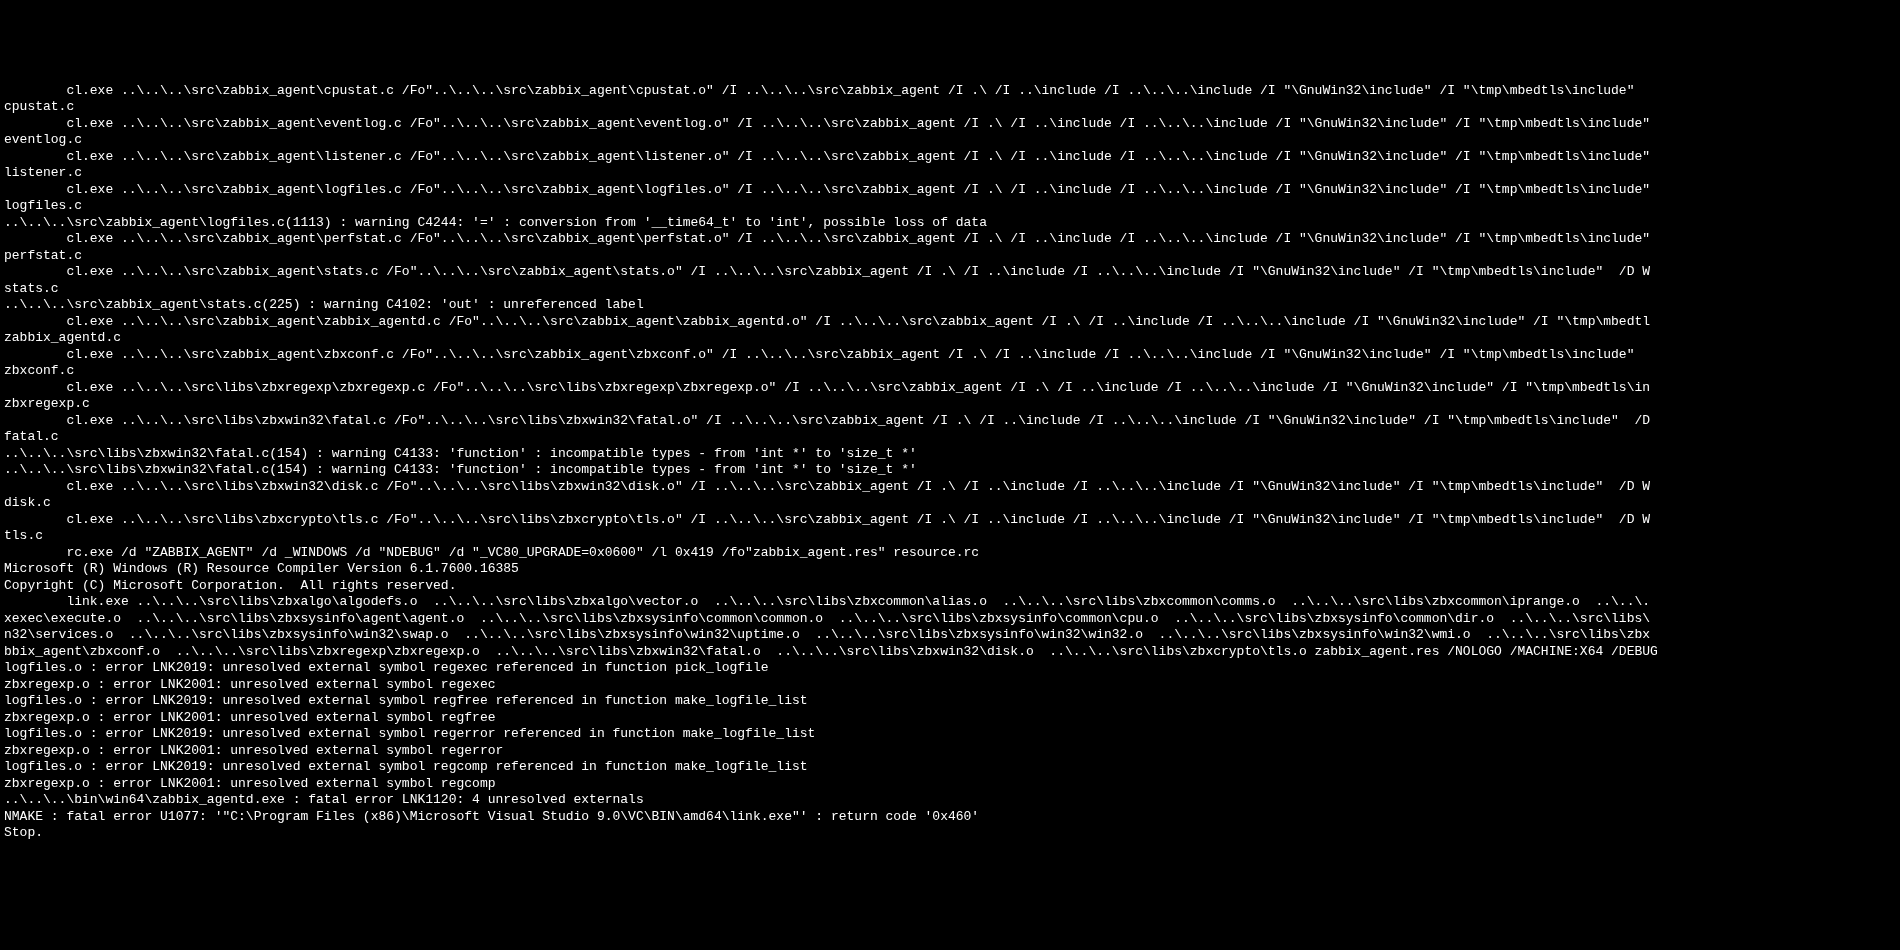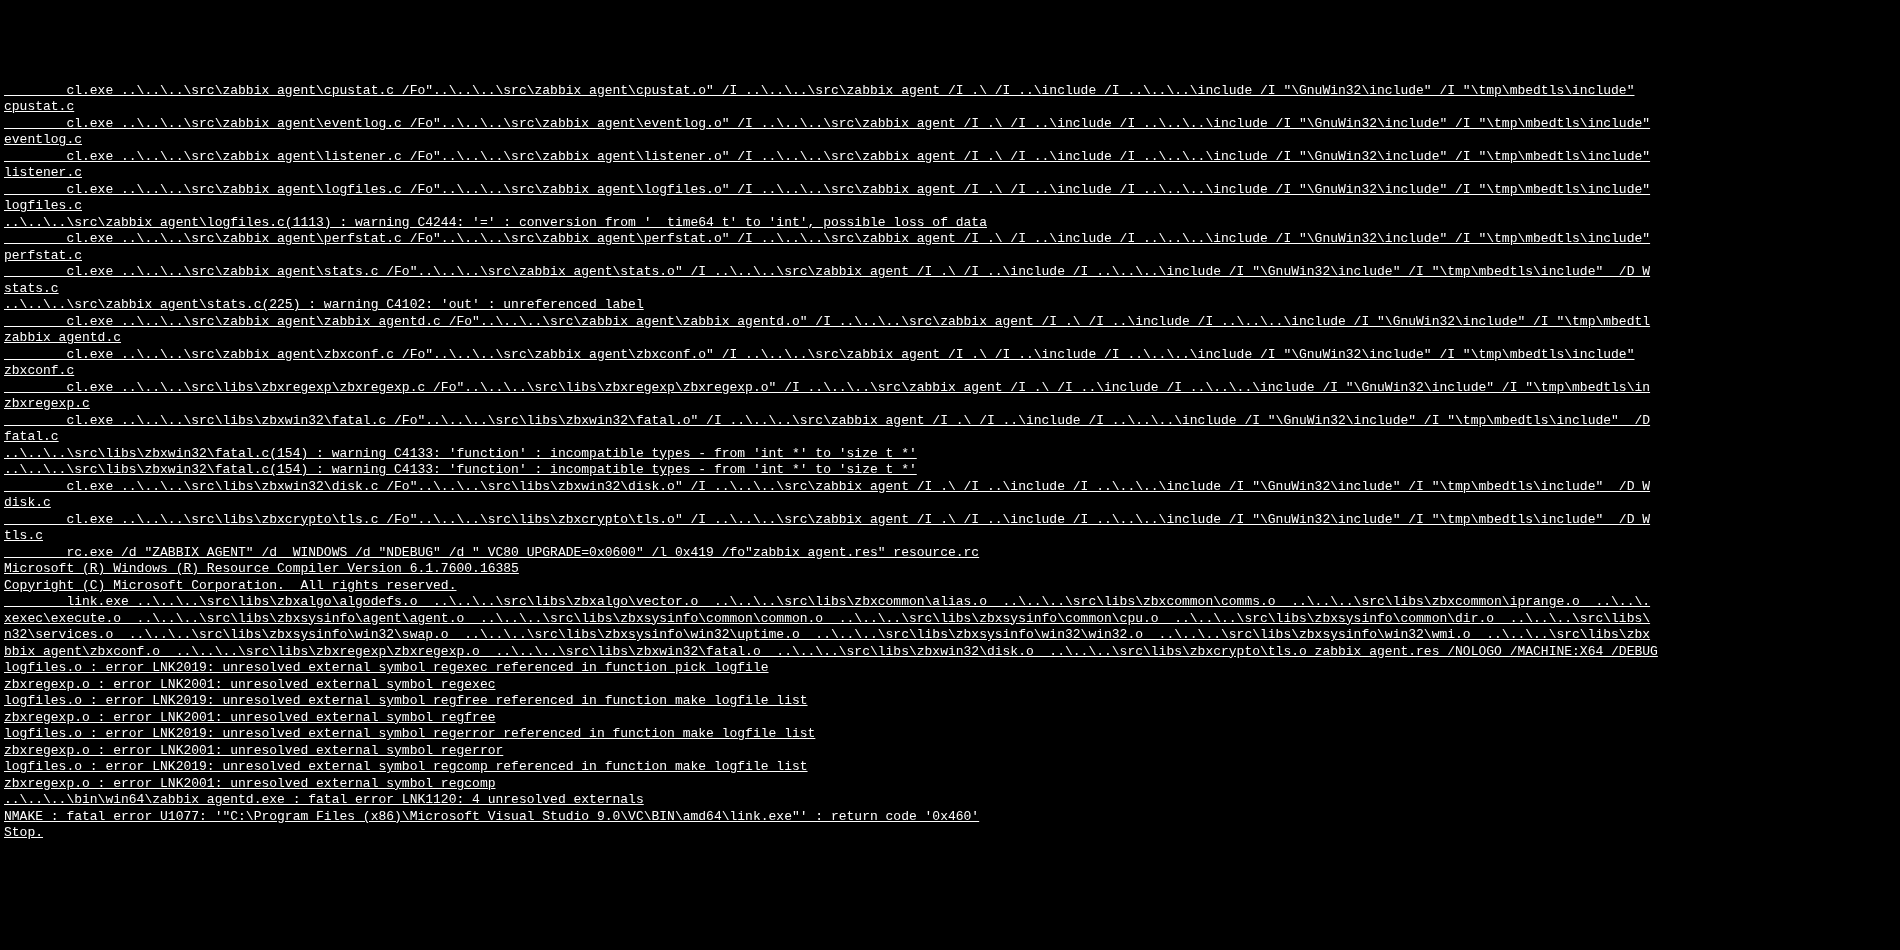--- a/index.html
+++ b/index.html
@@ -11,21 +11,21 @@
     font-size: 13px;
     line-height: 16.5px;
     width: 1900px;
     height: 950px;
     overflow: hidden;
     white-space: pre;
   }
   #terminal {
     padding: 0 4px;
   }
-  .line { display: block; text-decoration: underline; }
+  .line { display: block; }
 </style>
 </head>
 <body>
 
 
 
 <div id="terminal"><span class="line">        cl.exe ..\..\..\src\zabbix_agent\cpustat.c /Fo"..\..\..\src\zabbix_agent\cpustat.o" /I ..\..\..\src\zabbix_agent /I .\ /I ..\include /I ..\..\..\include /I "\GnuWin32\include" /I "\tmp\mbedtls\include"</span><span class="line">cpustat.c</span><span class="line">        cl.exe ..\..\..\src\zabbix_agent\eventlog.c /Fo"..\..\..\src\zabbix_agent\eventlog.o" /I ..\..\..\src\zabbix_agent /I .\ /I ..\include /I ..\..\..\include /I "\GnuWin32\include" /I "\tmp\mbedtls\include"</span><span class="line">eventlog.c</span><span class="line">        cl.exe ..\..\..\src\zabbix_agent\listener.c /Fo"..\..\..\src\zabbix_agent\listener.o" /I ..\..\..\src\zabbix_agent /I .\ /I ..\include /I ..\..\..\include /I "\GnuWin32\include" /I "\tmp\mbedtls\include"</span><span class="line">listener.c</span><span class="line">        cl.exe ..\..\..\src\zabbix_agent\logfiles.c /Fo"..\..\..\src\zabbix_agent\logfiles.o" /I ..\..\..\src\zabbix_agent /I .\ /I ..\include /I ..\..\..\include /I "\GnuWin32\include" /I "\tmp\mbedtls\include"</span><span class="line">logfiles.c</span><span class="line">..\..\..\src\zabbix_agent\logfiles.c(1113) : warning C4244: '=' : conversion from '__time64_t' to 'int', possible loss of data</span><span class="line">        cl.exe ..\..\..\src\zabbix_agent\perfstat.c /Fo"..\..\..\src\zabbix_agent\perfstat.o" /I ..\..\..\src\zabbix_agent /I .\ /I ..\include /I ..\..\..\include /I "\GnuWin32\include" /I "\tmp\mbedtls\include"</span><span class="line">perfstat.c</span><span class="line">        cl.exe ..\..\..\src\zabbix_agent\stats.c /Fo"..\..\..\src\zabbix_agent\stats.o" /I ..\..\..\src\zabbix_agent /I .\ /I ..\include /I ..\..\..\include /I "\GnuWin32\include" /I "\tmp\mbedtls\include"  /D W</span><span class="line">stats.c</span><span class="line">..\..\..\src\zabbix_agent\stats.c(225) : warning C4102: 'out' : unreferenced label</span><span class="line">        cl.exe ..\..\..\src\zabbix_agent\zabbix_agentd.c /Fo"..\..\..\src\zabbix_agent\zabbix_agentd.o" /I ..\..\..\src\zabbix_agent /I .\ /I ..\include /I ..\..\..\include /I "\GnuWin32\include" /I "\tmp\mbedtl</span><span class="line">zabbix_agentd.c</span><span class="line">        cl.exe ..\..\..\src\zabbix_agent\zbxconf.c /Fo"..\..\..\src\zabbix_agent\zbxconf.o" /I ..\..\..\src\zabbix_agent /I .\ /I ..\include /I ..\..\..\include /I "\GnuWin32\include" /I "\tmp\mbedtls\include"</span><span class="line">zbxconf.c</span><span class="line">        cl.exe ..\..\..\src\libs\zbxregexp\zbxregexp.c /Fo"..\..\..\src\libs\zbxregexp\zbxregexp.o" /I ..\..\..\src\zabbix_agent /I .\ /I ..\include /I ..\..\..\include /I "\GnuWin32\include" /I "\tmp\mbedtls\in</span><span class="line">zbxregexp.c</span><span class="line">        cl.exe ..\..\..\src\libs\zbxwin32\fatal.c /Fo"..\..\..\src\libs\zbxwin32\fatal.o" /I ..\..\..\src\zabbix_agent /I .\ /I ..\include /I ..\..\..\include /I "\GnuWin32\include" /I "\tmp\mbedtls\include"  /D</span><span class="line">fatal.c</span><span class="line">..\..\..\src\libs\zbxwin32\fatal.c(154) : warning C4133: 'function' : incompatible types - from 'int *' to 'size_t *'</span><span class="line">..\..\..\src\libs\zbxwin32\fatal.c(154) : warning C4133: 'function' : incompatible types - from 'int *' to 'size_t *'</span><span class="line">        cl.exe ..\..\..\src\libs\zbxwin32\disk.c /Fo"..\..\..\src\libs\zbxwin32\disk.o" /I ..\..\..\src\zabbix_agent /I .\ /I ..\include /I ..\..\..\include /I "\GnuWin32\include" /I "\tmp\mbedtls\include"  /D W</span><span class="line">disk.c</span><span class="line">        cl.exe ..\..\..\src\libs\zbxcrypto\tls.c /Fo"..\..\..\src\libs\zbxcrypto\tls.o" /I ..\..\..\src\zabbix_agent /I .\ /I ..\include /I ..\..\..\include /I "\GnuWin32\include" /I "\tmp\mbedtls\include"  /D W</span><span class="line">tls.c</span><span class="line">        rc.exe /d "ZABBIX_AGENT" /d _WINDOWS /d "NDEBUG" /d "_VC80_UPGRADE=0x0600" /l 0x419 /fo"zabbix_agent.res" resource.rc</span><span class="line">Microsoft (R) Windows (R) Resource Compiler Version 6.1.7600.16385</span><span class="line">Copyright (C) Microsoft Corporation.  All rights reserved.</span><span class="line"></span><span class="line"></span><span class="line">        link.exe ..\..\..\src\libs\zbxalgo\algodefs.o  ..\..\..\src\libs\zbxalgo\vector.o  ..\..\..\src\libs\zbxcommon\alias.o  ..\..\..\src\libs\zbxcommon\comms.o  ..\..\..\src\libs\zbxcommon\iprange.o  ..\..\.</span><span class="line">xexec\execute.o  ..\..\..\src\libs\zbxsysinfo\agent\agent.o  ..\..\..\src\libs\zbxsysinfo\common\common.o  ..\..\..\src\libs\zbxsysinfo\common\cpu.o  ..\..\..\src\libs\zbxsysinfo\common\dir.o  ..\..\..\src\libs\</span><span class="line">n32\services.o  ..\..\..\src\libs\zbxsysinfo\win32\swap.o  ..\..\..\src\libs\zbxsysinfo\win32\uptime.o  ..\..\..\src\libs\zbxsysinfo\win32\win32.o  ..\..\..\src\libs\zbxsysinfo\win32\wmi.o  ..\..\..\src\libs\zbx</span><span class="line">bbix_agent\zbxconf.o  ..\..\..\src\libs\zbxregexp\zbxregexp.o  ..\..\..\src\libs\zbxwin32\fatal.o  ..\..\..\src\libs\zbxwin32\disk.o  ..\..\..\src\libs\zbxcrypto\tls.o zabbix_agent.res /NOLOGO /MACHINE:X64 /DEBUG</span><span class="line">logfiles.o : error LNK2019: unresolved external symbol regexec referenced in function pick_logfile</span><span class="line">zbxregexp.o : error LNK2001: unresolved external symbol regexec</span><span class="line">logfiles.o : error LNK2019: unresolved external symbol regfree referenced in function make_logfile_list</span><span class="line">zbxregexp.o : error LNK2001: unresolved external symbol regfree</span><span class="line">logfiles.o : error LNK2019: unresolved external symbol regerror referenced in function make_logfile_list</span><span class="line">zbxregexp.o : error LNK2001: unresolved external symbol regerror</span><span class="line">logfiles.o : error LNK2019: unresolved external symbol regcomp referenced in function make_logfile_list</span><span class="line">zbxregexp.o : error LNK2001: unresolved external symbol regcomp</span><span class="line">..\..\..\bin\win64\zabbix_agentd.exe : fatal error LNK1120: 4 unresolved externals</span><span class="line">NMAKE : fatal error U1077: '"C:\Program Files (x86)\Microsoft Visual Studio 9.0\VC\BIN\amd64\link.exe"' : return code '0x460'</span><span class="line">Stop.</span></div>
 
 
 

